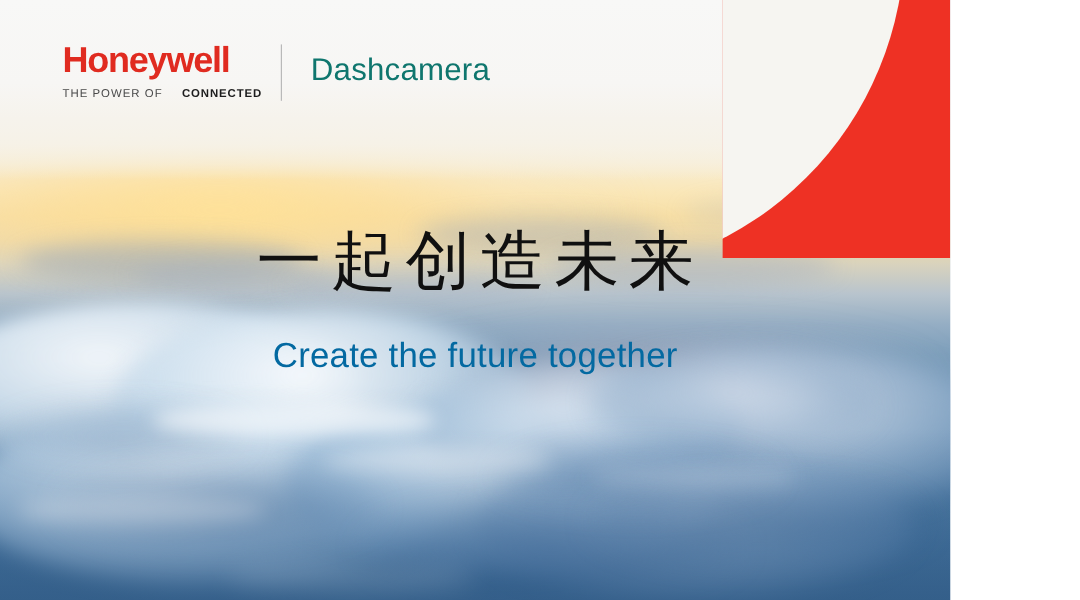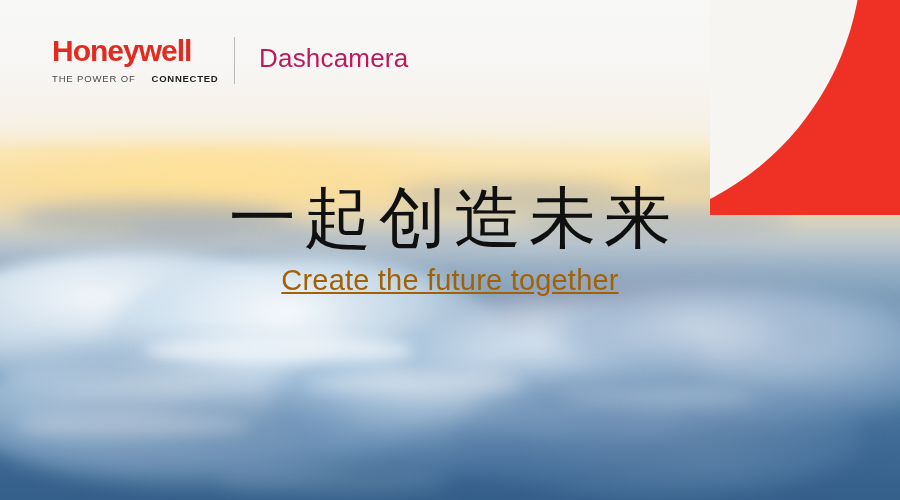--- a/index.html
+++ b/index.html
@@ -1,20 +1,20 @@
 <!DOCTYPE html>
 <html><head>
 <meta charset="utf-8">
 <style>
   html,body{margin:0;padding:0;background:#fff;}
   body{font-family:"Liberation Sans",sans-serif;}
 
   .stage{
     position:relative;
-    width:900px;height:500px;
+    width:792px;height:500px;
     overflow:hidden;
     background:#dfe7ee;
   }
 
   
   .sky{position:absolute;inset:0;overflow:hidden;}
 
   
   .sky-base{
     position:absolute;inset:0;
@@ -180,48 +180,47 @@
     background:#b9b9b9;
     margin-left:22px;margin-right:0;
     margin-top:1px;
   }
   .product-name{
     margin-left:24px;
     margin-top:7px;
     font-family:"Liberation Sans",sans-serif;
     font-size:26px;
     line-height:30px;
-    color:#be185d;
+    color:#0f766e;
     letter-spacing:.2px;
     white-space:nowrap;
   }
 
   
   .hero{
     position:absolute;left:0;right:0;top:178px;
     text-align:center;
   }
   .hero-cn{
     font-family:"Liberation Sans",sans-serif;
-    font-size:67px;
+    font-size:54px;
     line-height:80px;
     color:#101010;
     letter-spacing:8px;
     text-indent:8px;
     white-space:nowrap;
   }
   .hero-en{
-    margin-top:5px;
+    margin-top:22px;
     font-family:"Liberation Sans",sans-serif;
     font-size:29px;
     line-height:34px;
-    color:#a16207;
+    color:#0369a1;
     letter-spacing:.2px;
     white-space:nowrap;
-    text-decoration:underline;
   }
 </style>
 </head>
 <body>
 
 <div class="stage">
 
   <div class="sky">
     <div class="sky-base"></div>
     <div class="glow-warm"></div>

